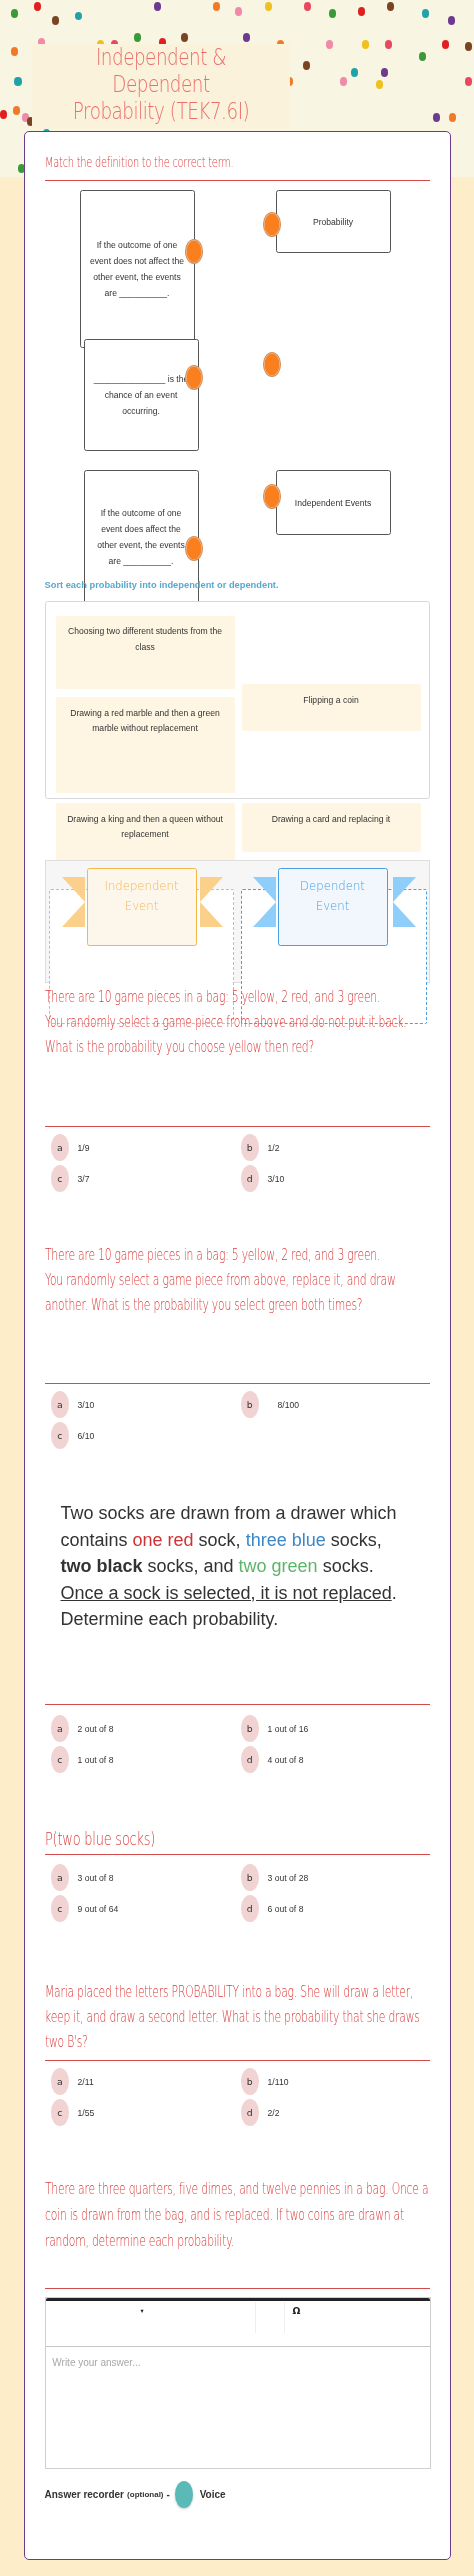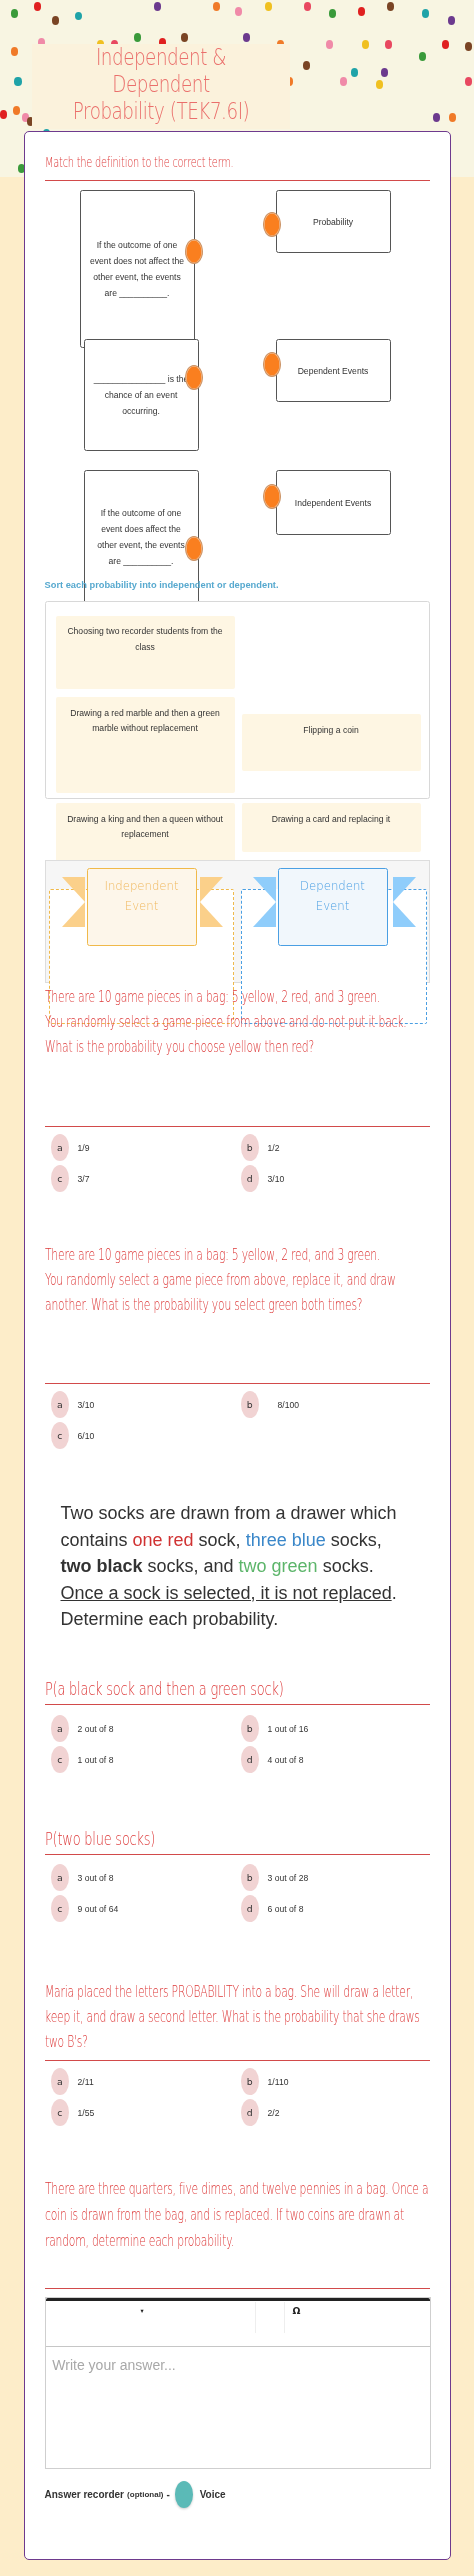--- a/index.html
+++ b/index.html
@@ -125,21 +125,21 @@
   .c-under { text-decoration: underline; }
 
   
   .editor {
     position: absolute; border: 0.6px solid #cfcfcf; background: #fff;
   }
   .editor-topbar { height: 3.1px; background: #222; border-radius: 1.9px 1.9px 0 0; }
   .editor-toolbar { height: 46px; position: relative; border-bottom: 1.2px solid #c6c6c6; }
   .editor-textarea {
     width: 100%; border: none; resize: none; outline: none;
-    font-family: "Liberation Sans", sans-serif; font-size: 14px;
+    font-family: "Liberation Sans", sans-serif; font-size: 10px;
     padding: 10px 6.8px; color: #333; background: #fff;
   }
   .editor-textarea::placeholder { color: #a8a8a8; }
   .recorder {
     position: absolute; display: flex; align-items: center;
     font-family: "Liberation Sans", sans-serif; font-weight: bold; color: #333;
   }
 </style>
 </head>
 <body>
@@ -233,36 +233,33 @@
   <div class="match-box" style="left:59px;top:338px;width:115px;height:134px;">
     <span>If the outcome of one event does affect the other event, the events are __________.</span>
   </div>
   <div class="match-dot" style="left:160px;top:404px;"></div>
 
   <div class="match-box" style="left:251px;top:58px;width:115px;height:63px;">
     <span>Probability</span>
   </div>
   <div class="match-dot" style="left:238px;top:80px;"></div>
 
-  <div class="match-box" style="left:251px;top:207px;width:115px;height:63px;">
-    <span>Dependent Events</span>
-  </div>
   <div class="match-dot" style="left:238px;top:220px;"></div>
 
   <div class="match-box" style="left:251px;top:338px;width:115px;height:65px;">
     <span>Independent Events</span>
   </div>
   <div class="match-dot" style="left:238px;top:352px;"></div>
 
   <div class="section sort-heading" style="top:448px;">Sort each probability into independent or dependent.</div>
 
   <div class="sort-pool" style="left:20px;top:469px;width:385px;height:198px;">
-    <div class="sort-item" style="left:10px;top:13.6px;width:179px;height:73px;">Choosing two recorder students from the class</div>
+    <div class="sort-item" style="left:10px;top:13.6px;width:179px;height:73px;">Choosing two different students from the class</div>
     <div class="sort-item" style="left:10px;top:95px;width:179px;height:96px;">Drawing a red marble and then a green marble without replacement</div>
-    <div class="sort-item" style="left:196px;top:112px;width:179px;height:57px;">Flipping a coin</div>
+    <div class="sort-item" style="left:196px;top:82px;width:179px;height:47px;">Flipping a coin</div>
     <div class="sort-item" style="left:10px;top:201px;width:179px;height:67px;">Drawing a king and then a queen without replacement</div>
     <div class="sort-item" style="left:196px;top:201px;width:179px;height:49px;">Drawing a card and replacing it</div>
   </div>
 
   <div class="bucket-area" style="left:20px;top:728px;width:385px;height:123px;">
 
     <div class="bucket" style="left:3.1px;top:28px;width:185px;height:135px;border-color:#f0b94a;"></div>
     <div class="ribbon-tail" style="left:16px;top:16px;border-top:25px solid #fbd08a;border-bottom:25px solid #fbd08a;border-left:23.5px solid transparent;width:0;height:0;"></div>
     <div class="ribbon-tail" style="left:154px;top:16px;border-top:25px solid #fbd08a;border-bottom:25px solid #fbd08a;border-right:23.5px solid transparent;"></div>
     <div class="ribbon-label" style="left:41px;top:7.4px;width:110px;height:78px;border-color:#f0b94a;background:#fdf6ea;color:#f0b85e;">
@@ -316,23 +313,20 @@
   </div>
   <div class="option" style="left:26px;top:1290px;">
     <span class="opt-badge">c</span>
     <span class="opt-text">6/10</span>
   </div>
 
   <div class="section socks-para" style="left:36px;top:1368px;">
     <span>Two socks are drawn from a drawer which contains </span><span class="c-red">one red</span><span> sock, </span><span class="c-blue">three blue</span><span> socks, </span><span class="c-bold">two black</span><span> socks, and </span><span class="c-green">two green</span><span> socks. </span><span class="c-under">Once a sock is selected, it is not replaced</span><span>. Determine each probability.</span>
   </div>
 
-  <div class="section" style="top:1546px;">
-    <div class="hand hand-heading" style="font-size:18px;line-height:21px;">P(a black sock and then a green sock)</div>
-  </div>
   <div class="section red-rule" style="top:1572px;"></div>
   <div class="option" style="left:26px;top:1583px;">
     <span class="opt-badge">a</span>
     <span class="opt-text">2 out of 8</span>
   </div>
   <div class="option" style="left:216px;top:1583px;">
     <span class="opt-badge">b</span>
     <span class="opt-text">1 out of 16</span>
   </div>
   <div class="option" style="left:26px;top:1614px;">

